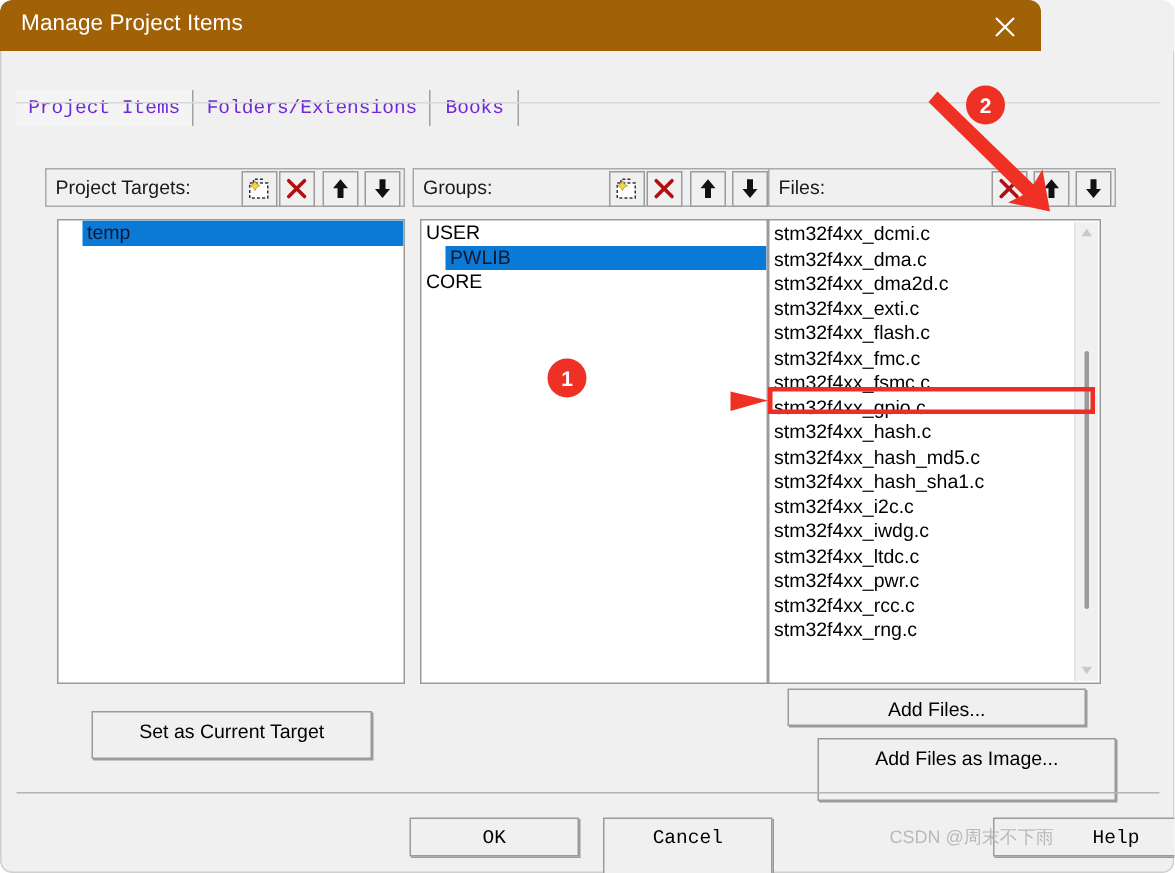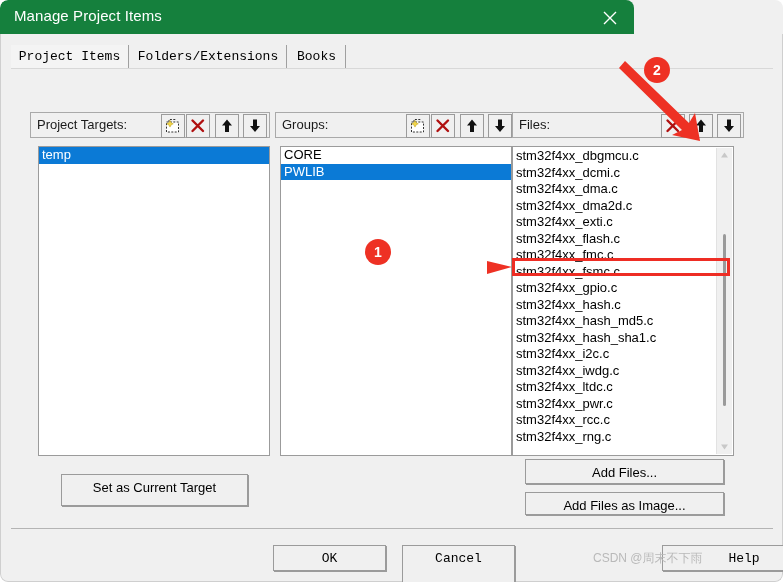--- a/index.html
+++ b/index.html
@@ -17,22 +17,22 @@
     background: #f0f0f0;
     overflow: hidden;
     border-radius: 8px;
     box-sizing: border-box;
   }
 
   
   #titlebar {
     position: absolute;
     left: 0; top: 0;
-    width: 634px; height: 34px;
-    background: #15803d;
+    width: 694px; height: 34px;
+    background: #a16207;
     border-top-left-radius: 8px;
     border-top-right-radius: 8px;
   }
   #title-text {
     position: absolute;
     left: 14px; top: 7px;
     font-size: 15px;
     color: #ffffff;
     letter-spacing: 0.1px;
     white-space: nowrap;
@@ -60,25 +60,25 @@
   }
 
   
   #tabstrip {
     position: absolute;
     left: 10px; top: 10px;
     width: 762px; height: 24px;
   }
   .tab {
     position: absolute;
-    top: 1px;
+    top: 16px;
     height: 24px;
     font-family: "Liberation Mono", monospace;
     font-size: 13px;
-    color: #000000;
+    color: #6d28d9;
     line-height: 24px;
     text-align: center;
     white-space: nowrap;
     box-sizing: border-box;
     cursor: default;
   }
   .tab.sep { border-right: 1px solid #a0a0a0; }
   .tab.active { background: #f4f4f4; font-weight: normal; }
   #tab-underline {
     position: absolute;
@@ -127,21 +127,22 @@
     font-size: 13px;
     color: #000000;
     padding-left: 3px;
     white-space: nowrap;
     overflow: hidden;
     box-sizing: border-box;
     cursor: default;
   }
   .listrow.selected {
     background: #0b7ad6;
-    color: #ffffff;
+    color: #0f172a;
+    margin-left: 16px;
   }
 
   
   #files-listbox { }
   #files-rows {
     position: absolute;
     left: 0; top: 1px;
     width: 188px;
   }
   #files-scrollbar {
@@ -320,22 +321,23 @@
       </div>
       <div class="hdr-btn" style="left:212px;">
         <span>
           <svg width="16" height="16" viewBox="0 0 16 16">
             <path d="M8 14 L3 8 L6 8 L6 1.5 L10 1.5 L10 8 L13 8 Z" fill="#111111"></path>
           </svg>
         </span>
       </div>
     </div>
     <div class="listbox" style="left:279px; top:112px; width:232px; height:310px;">
+      <div class="listrow">USER</div>
+      <div class="listrow selected">PWLIB</div>
       <div class="listrow">CORE</div>
-      <div class="listrow selected">PWLIB</div>
     </div>
 
     <div class="panel-header" style="left:511px; top:78px; width:232px;">
       <div class="panel-header-label">Files:</div>
       <div class="hdr-btn" style="left:148px;">
         <span>
           <svg width="16" height="16" viewBox="0 0 16 16">
             <path d="M2.5 2.5 L13 13 M13 2.5 L2.5 13" stroke="#b01010" stroke-width="2.4" fill="none" stroke-linecap="round"></path>
           </svg>
         </span>
@@ -350,21 +352,20 @@
       <div class="hdr-btn" style="left:204px;">
         <span>
           <svg width="16" height="16" viewBox="0 0 16 16">
             <path d="M8 14 L3 8 L6 8 L6 1.5 L10 1.5 L10 8 L13 8 Z" fill="#111111"></path>
           </svg>
         </span>
       </div>
     </div>
     <div class="listbox" id="files-listbox" style="left:511px; top:112px; width:222px; height:310px;">
       <div id="files-rows">
-        <div class="listrow">stm32f4xx_dbgmcu.c</div>
         <div class="listrow">stm32f4xx_dcmi.c</div>
         <div class="listrow">stm32f4xx_dma.c</div>
         <div class="listrow">stm32f4xx_dma2d.c</div>
         <div class="listrow">stm32f4xx_exti.c</div>
         <div class="listrow">stm32f4xx_flash.c</div>
         <div class="listrow">stm32f4xx_fmc.c</div>
         <div class="listrow">stm32f4xx_fsmc.c</div>
         <div class="listrow">stm32f4xx_gpio.c</div>
         <div class="listrow">stm32f4xx_hash.c</div>
         <div class="listrow">stm32f4xx_hash_md5.c</div>
@@ -391,21 +392,21 @@
       </div>
     </div>
 
     <div class="btn" style="left:60px; top:440px; width:187px; height:32px; line-height:25px;">
       <span>Set as Current Target</span>
     </div>
 
     <div class="btn" style="left:524px; top:425px; width:199px; height:25px; line-height:25px;">
       <span>Add Files...</span>
     </div>
-    <div class="btn" style="left:524px; top:458px; width:199px; height:23px; line-height:25px;">
+    <div class="btn" style="left:544px; top:458px; width:199px; height:42px; line-height:25px;">
       <span>Add Files as Image...</span>
     </div>
 
     <div id="bottom-sep"></div>
 
     <div class="btn mono" style="left:272px; top:511px; width:113px; height:26px; line-height:26px;">
       <span>OK</span>
     </div>
     <div class="btn mono" style="left:401px; top:511px; width:113px; height:38px; line-height:26px;">
       <span>Cancel</span>

